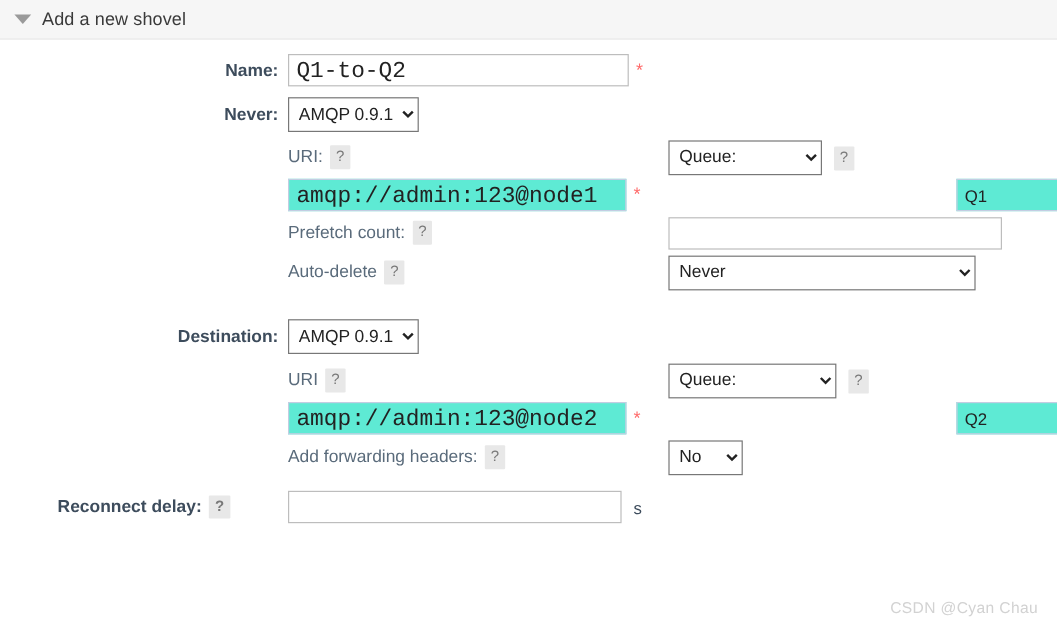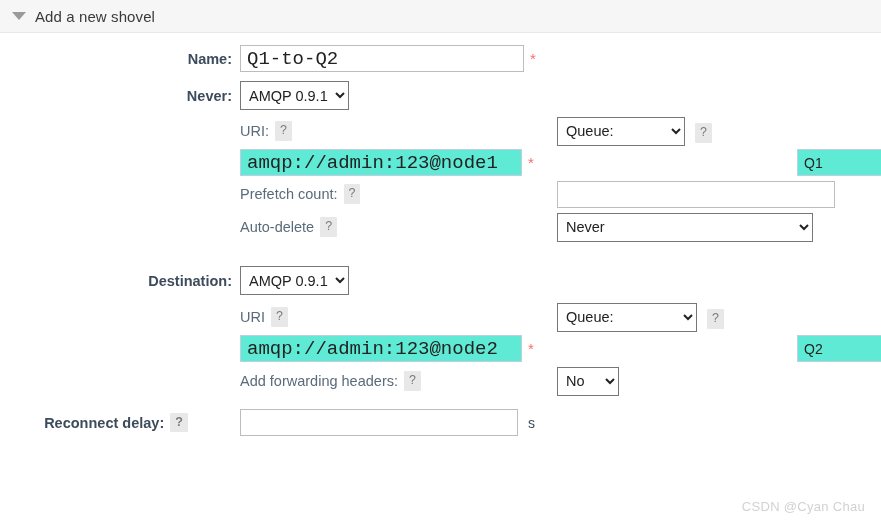--- a/index.html
+++ b/index.html
@@ -298,21 +298,21 @@
         <span>Add forwarding headers:</span>
         <span class="help">?</span>
       </span>
       <select class="sel right-field" style="width:62px">
         <option>No</option>
       </select>
     </div>
   </div>
 
   <div class="row r-recon">
-    <div class="lbl-col" style="display:flex; justify-content:center; align-items:center;">
+    <div class="lbl-col" style="display:flex; justify-content:flex-start; align-items:center;padding-left:48px;">
       <span>Reconnect delay:</span>
       <span class="help">?</span>
     </div>
     <div class="fld-col">
       <input class="txt sans w-recon" type="text" value="" style="">
       <span class="unit">s</span>
     </div>
   </div>
 
 </div>

